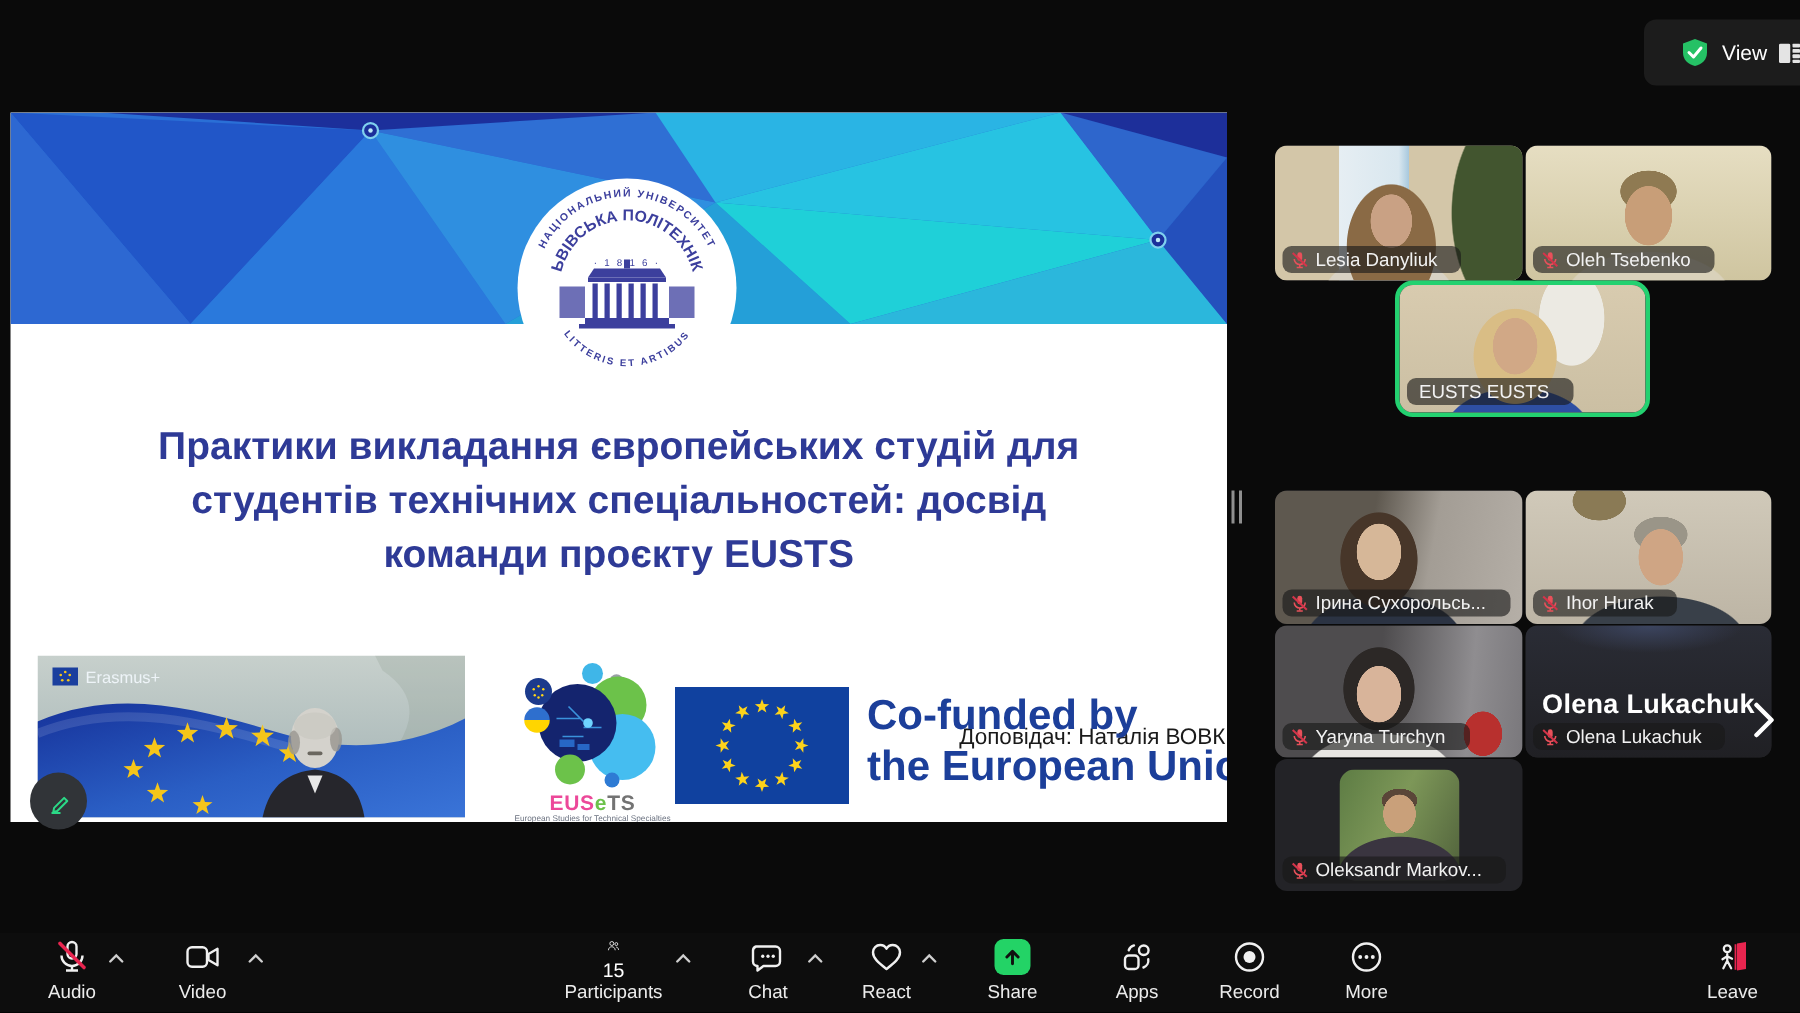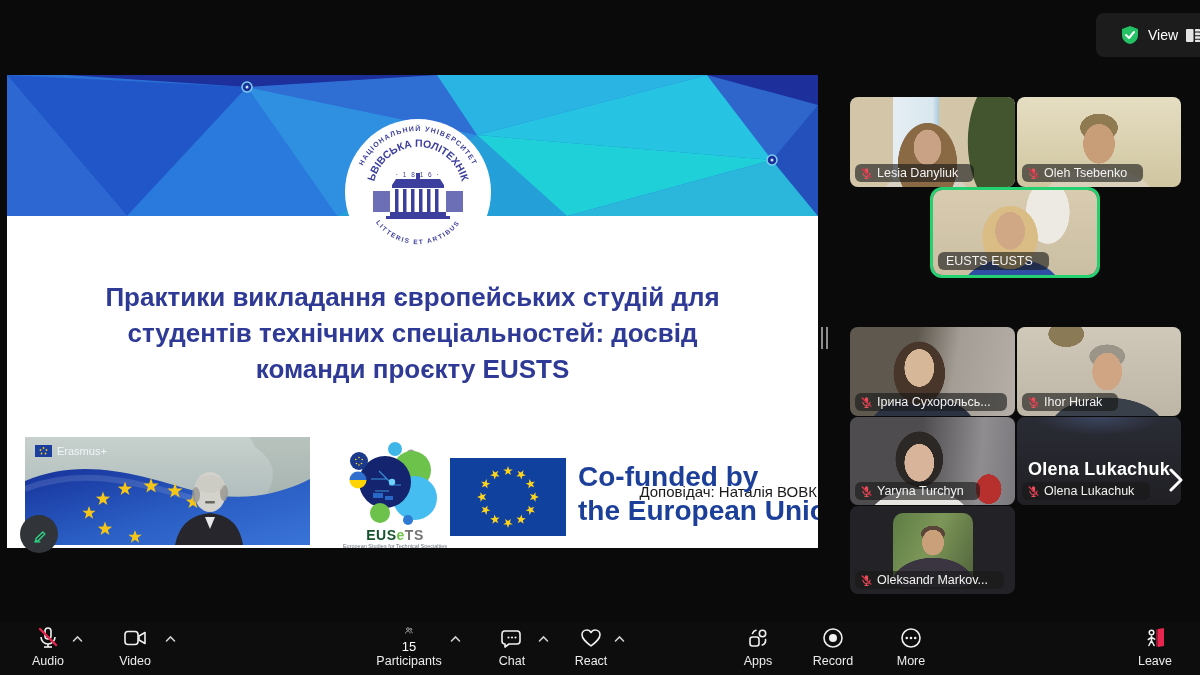--- a/index.html
+++ b/index.html
@@ -262,21 +262,21 @@
           <circle cx="14" cy="24" r="0.8"></circle>
       </g>
       <g>
         <path d="M4.5,39 a8.5,8.5 0 0 1 17,0 Z" fill="#2e6fce"></path>
         <path d="M21.5,39 a8.5,8.5 0 0 1 -17,0 Z" fill="#ffd500"></path>
       </g>
       <circle cx="35" cy="72" r="10" fill="#6cc24a"></circle>
       <circle cx="63" cy="79" r="5" fill="#2e7bd4"></circle>
     </svg>
     <div class="abs" style="left:338px;top:452px;width:100px;text-align:center;font-weight:bold;font-size:14px;letter-spacing:.5px">
-      <span style="color:#14532d">EUS</span><span style="color:#6cc24a">e</span><span style="color:#737373">TS</span>
+      <span style="color:#ec4899">EUS</span><span style="color:#6cc24a">e</span><span style="color:#737373">TS</span>
     </div>
     <div class="abs" style="left:318px;top:468px;width:140px;text-align:center;font-size:5.5px;color:#6b7280">European Studies for Technical Specialties</div>
 
     <svg class="abs" style="left:443px;top:383px" width="116" height="78" viewBox="0 0 116 78">
       <rect width="116" height="78" fill="#10419f"></rect>
       <g fill="#fdd31b">
         <use href="#eustar" transform="rotate(0 58 39) translate(58,13)"></use>
         <use href="#eustar" transform="rotate(30 58 39) translate(58,13)"></use>
         <use href="#eustar" transform="rotate(60 58 39) translate(58,13)"></use>
         <use href="#eustar" transform="rotate(90 58 39) translate(58,13)"></use>
@@ -459,20 +459,31 @@
         <svg width="24" height="24" viewBox="0 0 24 24">
           <path d="M12,20 C7,16 3,13 3,8.8 C3,6 5.2,4 7.8,4 C9.6,4 11.2,5 12,6.5 C12.8,5 14.4,4 16.2,4 C18.8,4 21,6 21,8.8 C21,13 17,16 12,20 Z" fill="none" stroke="#f0f0f0" stroke-width="1.6" stroke-linejoin="round"></path>
         </svg>
       </div>
       <div class="tb-label">React</div>
     </div>
     <svg class="tb-chevron" style="left:614px" viewBox="0 0 11 8">
       <polyline points="1.5,6 5.5,2 9.5,6" fill="none" stroke="#cfcfcf" stroke-width="1.6" stroke-linecap="round"></polyline>
     </svg>
 
+    <div class="tb-item" style="left:633px">
+      <div class="tb-icon-row">
+        <div class="share-box">
+          <svg width="18" height="18" viewBox="0 0 24 24">
+            <line x1="12" y1="18" x2="12" y2="8" stroke="#101010" stroke-width="2.6" stroke-linecap="round"></line>
+            <polyline points="7,12 12,7 17,12" fill="none" stroke="#101010" stroke-width="2.6" stroke-linecap="round" stroke-linejoin="round"></polyline>
+          </svg>
+        </div>
+      </div>
+      <div class="tb-label">Share</div>
+    </div>
 
     <div class="tb-item" style="left:716px">
       <div class="tb-icon-row">
         <svg width="24" height="24" viewBox="0 0 24 24">
           <circle cx="16.5" cy="7.5" r="3.2" fill="none" stroke="#f0f0f0" stroke-width="1.6"></circle>
           <rect x="4" y="11" width="9" height="9" rx="2.5" fill="none" stroke="#f0f0f0" stroke-width="1.6"></rect>
           <path d="M6.5,7.5 a5,5 0 0 1 3.5,-3.2" fill="none" stroke="#f0f0f0" stroke-width="1.6" stroke-linecap="round"></path>
           <path d="M19.5,13.5 a5,5 0 0 1 -3.2,5.5" fill="none" stroke="#f0f0f0" stroke-width="1.6" stroke-linecap="round"></path>
         </svg>
       </div>

